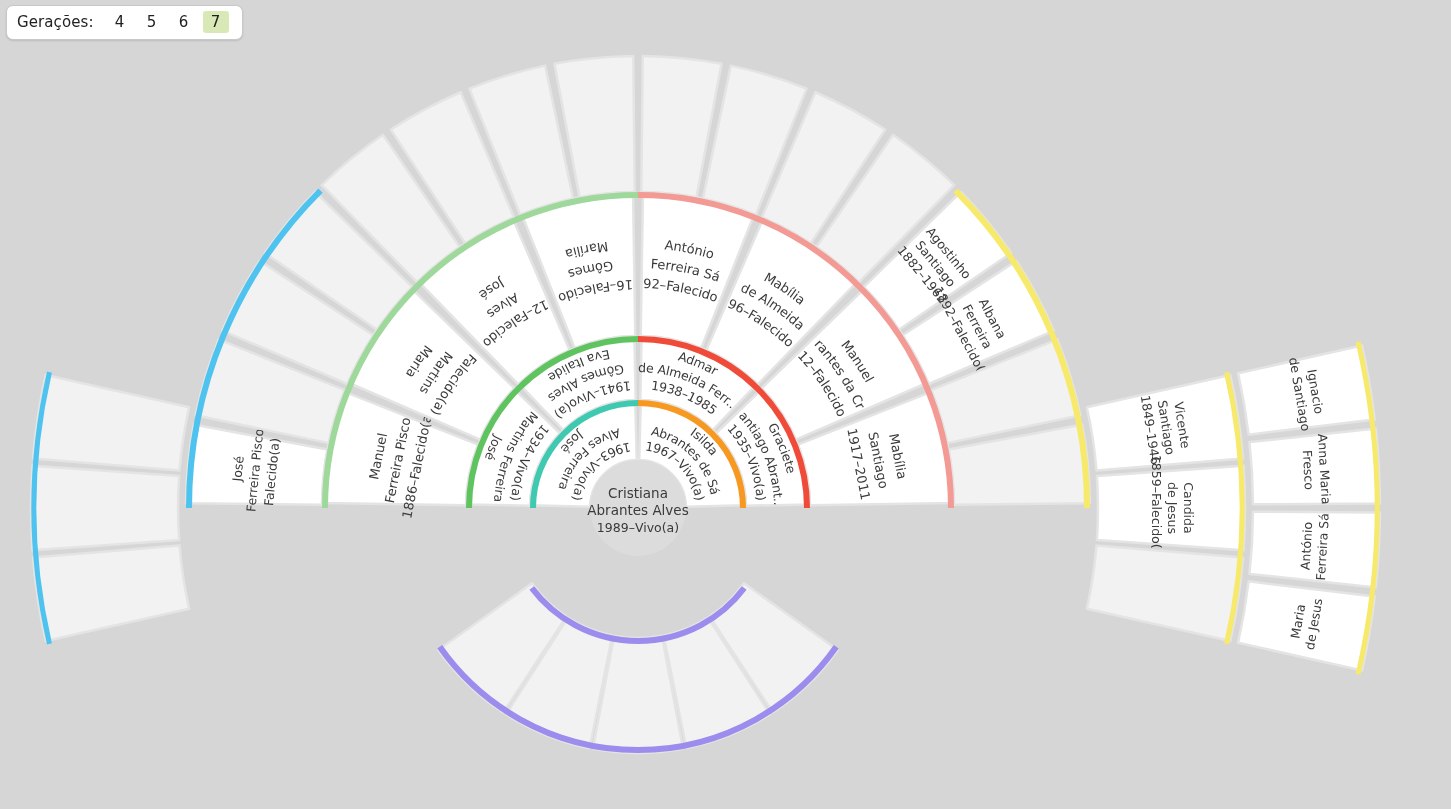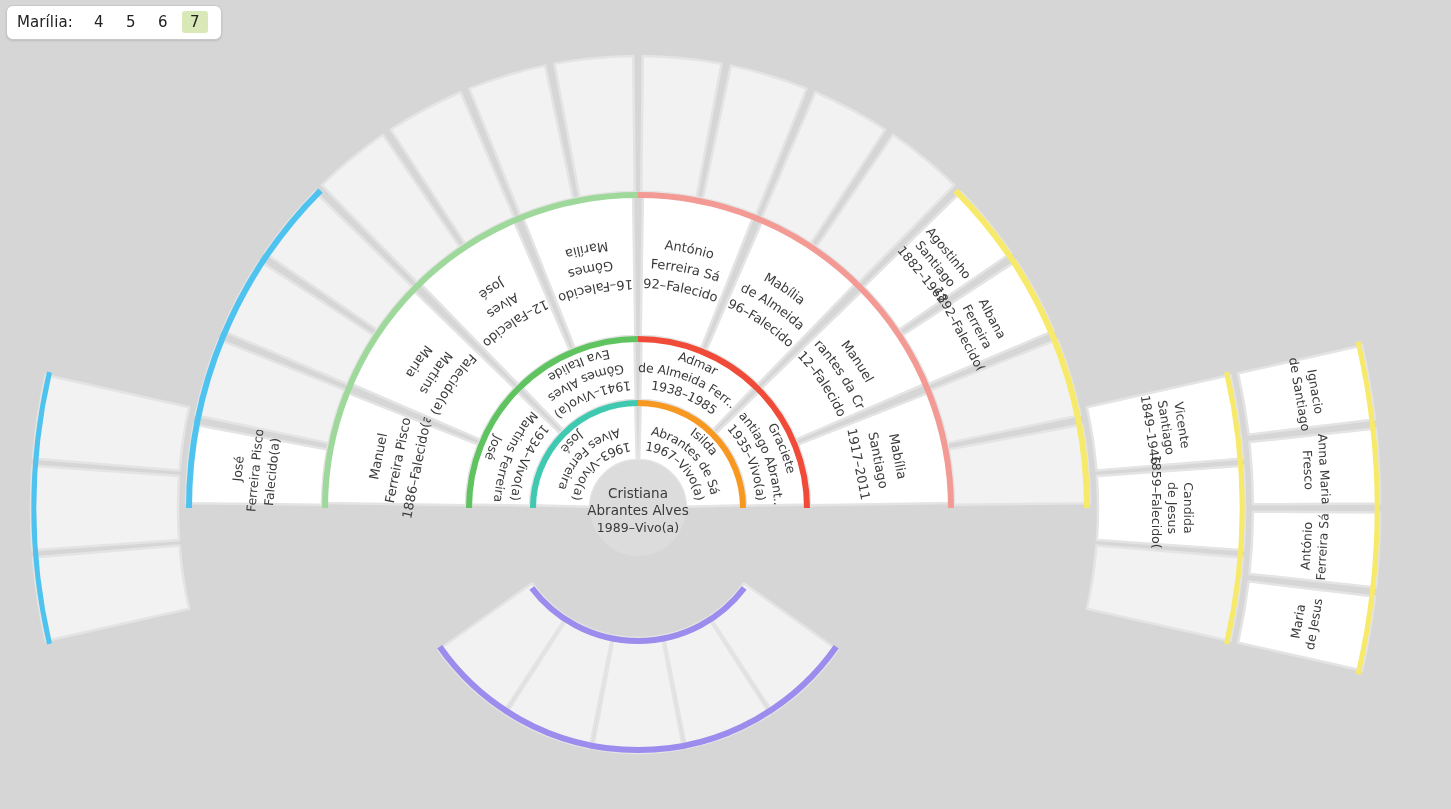--- a/index.html
+++ b/index.html
@@ -34,21 +34,21 @@
     fill:#3a3a3a;
     font-family:"DejaVu Sans","Liberation Sans",sans-serif;
     text-anchor:middle;
     dominant-baseline:middle;
   }
 </style>
 </head>
 <body>
 
 <div class="toolbar">
-  <span class="lbl">Marília:</span>
+  <span class="lbl">Gerações:</span>
   <span class="gen">4</span>
   <span class="gen">5</span>
   <span class="gen">6</span>
   <span class="gen active">7</span>
 </div>
 
 <svg id="chart" viewBox="0 0 1451 809" width="1451" height="809" xmlns="http://www.w3.org/2000/svg">
   <g id="fan-root">
       <g>
         <path d="M186.0247834467885,503.26675357945675 A452,452 0 0 1 193.7859499291822,424.46630787711456 L327.4432747292513,449.6003391353279 A316,316 0 0 0 322.0173264804982,504.6909162192662 Z" fill="#ffffff" stroke="#e4e4e4" stroke-width="2.5" stroke-linejoin="round"></path>

